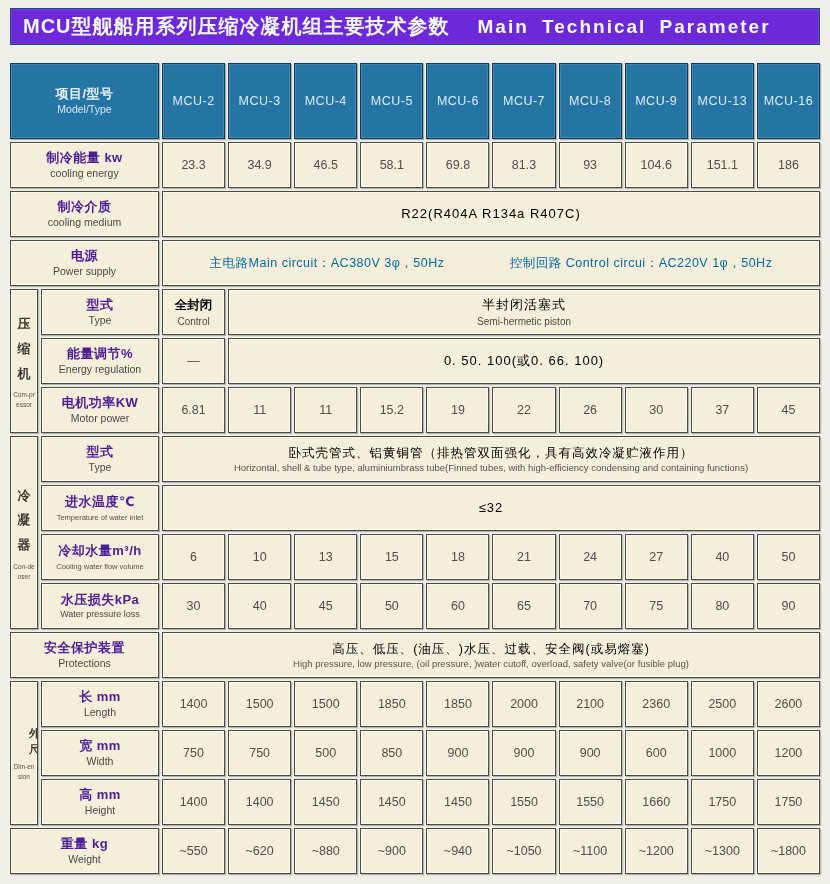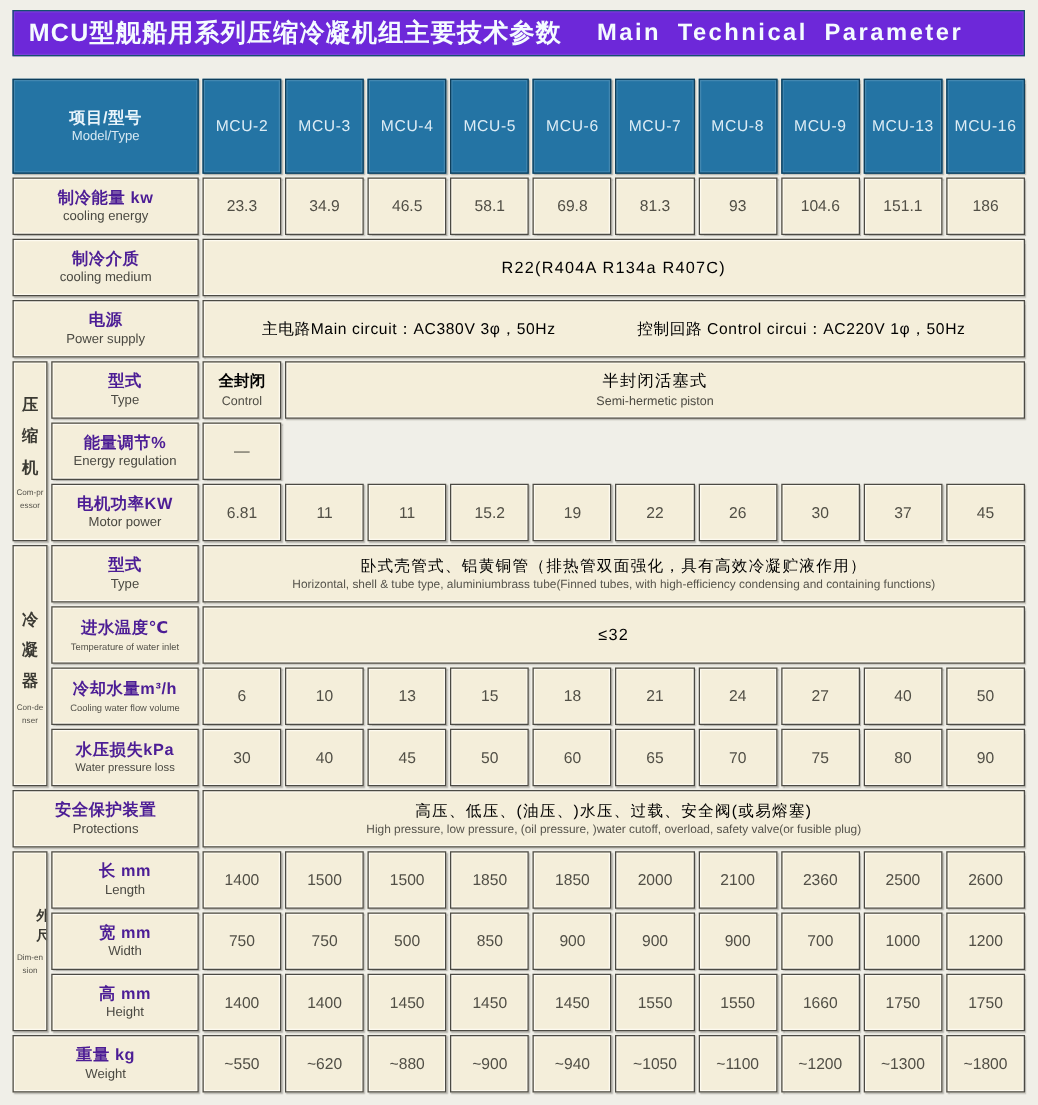--- a/index.html
+++ b/index.html
@@ -59,21 +59,21 @@
   .le-sm { font-size: 9px; margin-top: 2px; }
   .val { font-size: 12.5px; color: #514f46; }
 
   .merged-zh { font-size: 13px; color: #000000; letter-spacing: 1px; line-height: 1.3; }
   .merged-en { font-size: 9.5px; color: #55534b; line-height: 1.2; margin-top: 1px; }
 
   .two-line-zh { font-size: 12.5px; font-weight: bold; color: #000000; }
   .two-line-en { font-size: 10px; color: #4d4b43; margin-top: 2px; }
 
   .power-cell { flex-direction: row; justify-content: space-around; padding: 0 14px; }
-  .power-seg { font-size: 12.5px; color: #000000; letter-spacing: .5px; white-space: nowrap; }
+  .power-seg { font-size: 12.5px; color: #0369a1; letter-spacing: .5px; white-space: nowrap; }
 
   
   .sec-zh { font-size: 13px; font-weight: bold; color: #3b3a33; width: 14px; word-break: break-all; line-height: 1.9; }
   .sec-zh.wide { font-size: 11px; width: 23px; line-height: 1.5; letter-spacing: 0; margin-left: 32px; }
   .sec-en { font-size: 6.5px; color: #54524a; width: 24px; word-break: break-all; line-height: 1.5; margin-top: 4px; }
 </style>
 </head>
 <body>
 
 <div class="page">
@@ -154,20 +154,23 @@
       <div class="two-line-en">Semi-hermetic piston</div>
     </div>
 
     <div class="c" style="grid-area:6/2/7/3">
       <div class="lz">能量调节%</div>
       <div class="le">Energy regulation</div>
     </div>
     <div class="c val" style="grid-area:6/3/7/4">
       <span>—</span>
     </div>
+    <div class="c" style="grid-area:6/4/7/13">
+      <div class="merged-zh">0. 50. 100(或0. 66. 100)</div>
+    </div>
 
     <div class="c" style="grid-area:7/2/8/3">
       <div class="lz">电机功率KW</div>
       <div class="le">Motor power</div>
     </div>
     <div class="cells" style="grid-area:7/3/8/13">
         <div class="c val">6.81</div>
         <div class="c val">11</div>
         <div class="c val">11</div>
         <div class="c val">15.2</div>
@@ -271,21 +274,21 @@
       <div class="le">Width</div>
     </div>
     <div class="cells" style="grid-area:14/3/15/13">
         <div class="c val">750</div>
         <div class="c val">750</div>
         <div class="c val">500</div>
         <div class="c val">850</div>
         <div class="c val">900</div>
         <div class="c val">900</div>
         <div class="c val">900</div>
-        <div class="c val">700</div>
+        <div class="c val">600</div>
         <div class="c val">1000</div>
         <div class="c val">1200</div>
       </div>
 
     <div class="c" style="grid-area:15/2/16/3">
       <div class="lz">高 mm</div>
       <div class="le">Height</div>
     </div>
     <div class="cells" style="grid-area:15/3/16/13">
         <div class="c val">1400</div>

